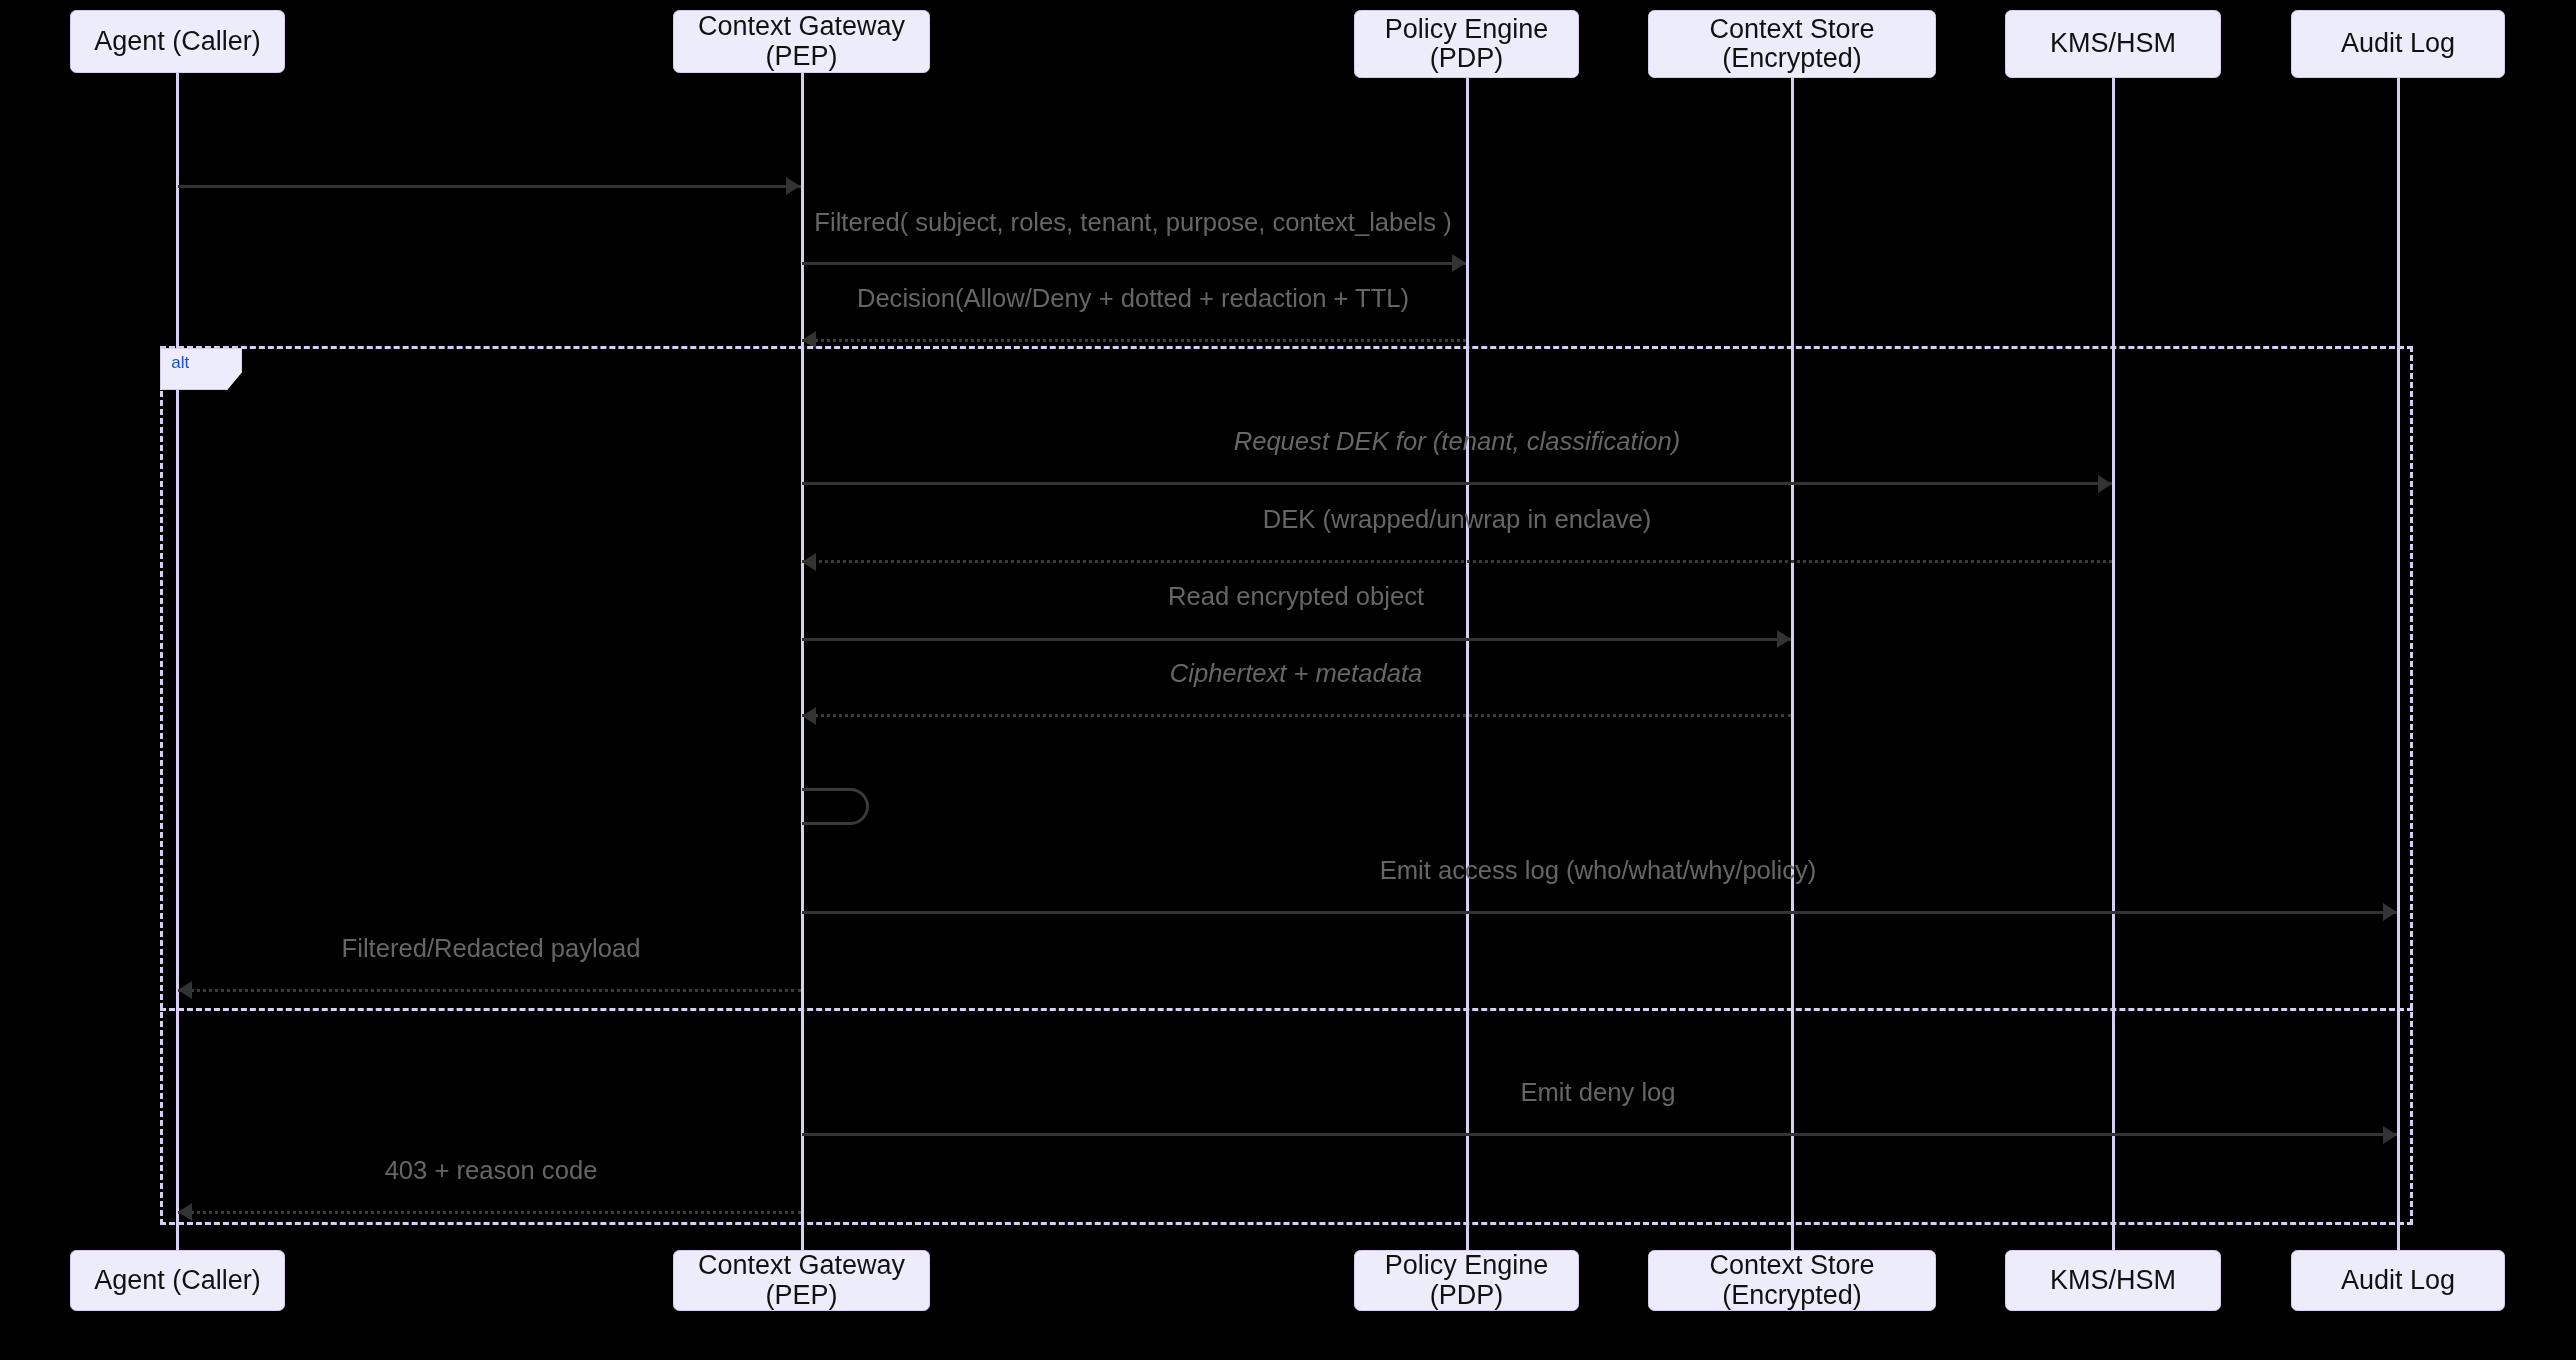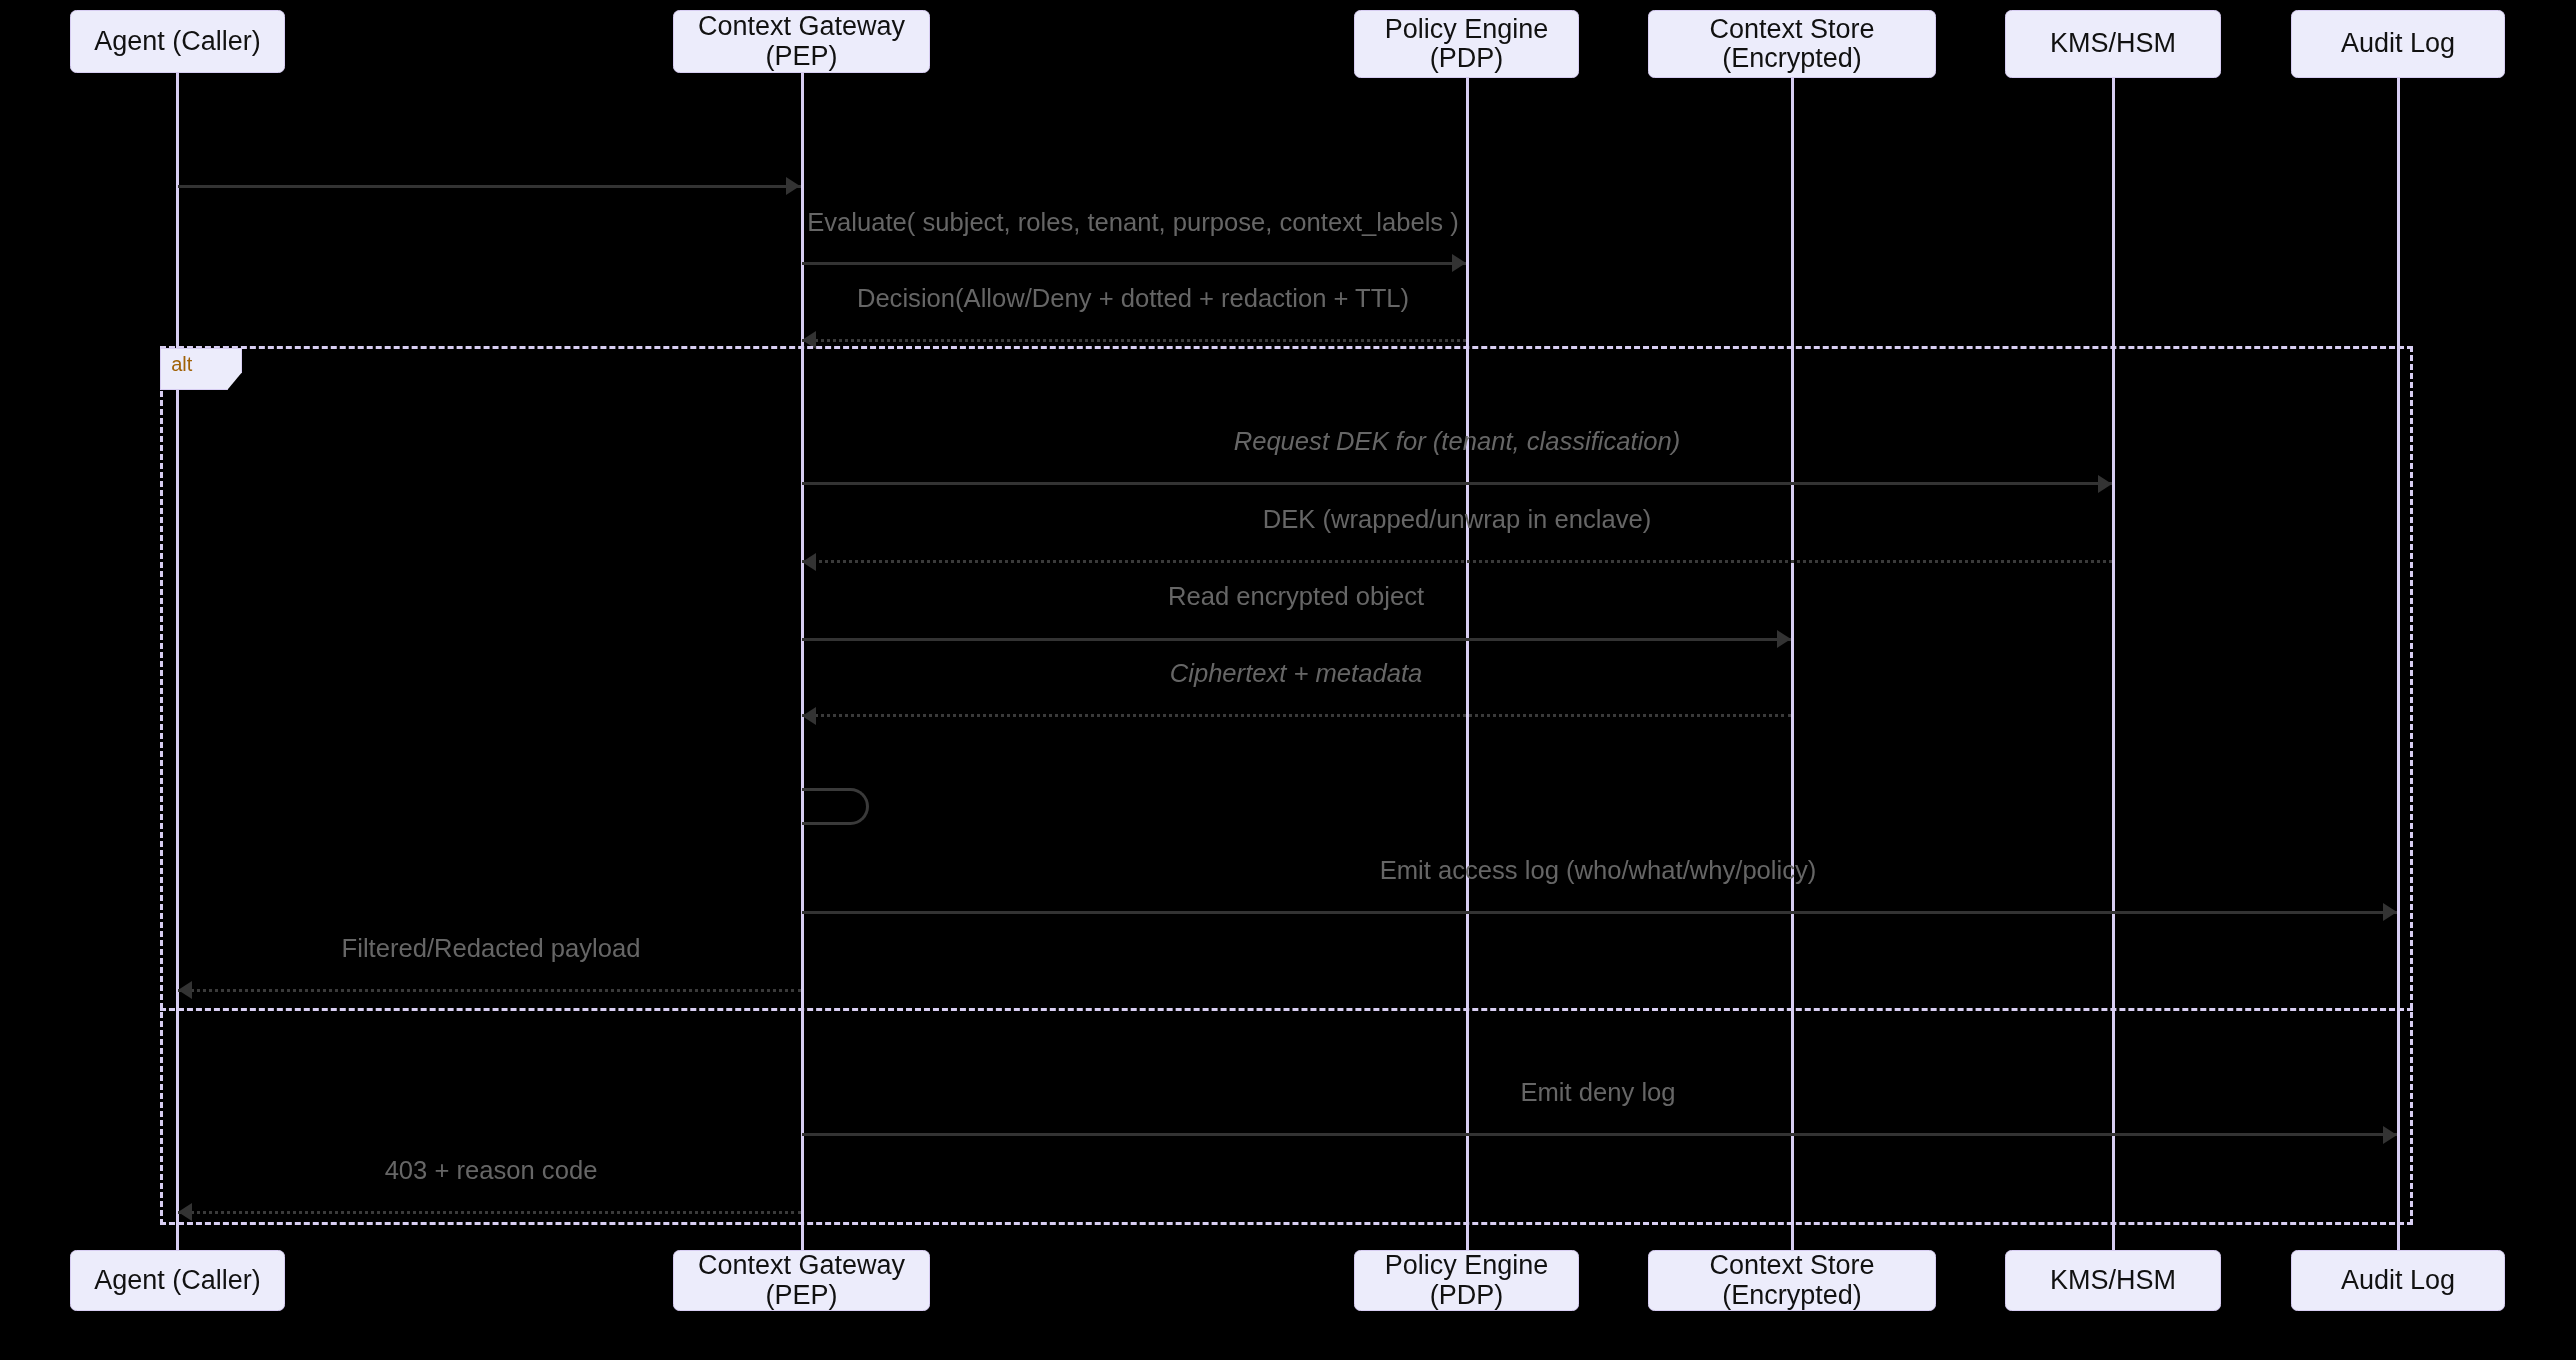--- a/index.html
+++ b/index.html
@@ -62,22 +62,22 @@
   }
   .alt-divider{
     position:absolute;
     height:0;
     border-top:3.2px dashed #D8CEF2;
   }
   .alt-tag{
     position:absolute;
     background:#ECECFB;
     border:1.3px solid #D7CDF2;
-    color:#a16207;
-    font-size:20px;
+    color:#1d4ed8;
+    font-size:17px;
     padding:3.8px 19px 3.8px 10.2px;
     box-sizing:border-box;
     clip-path:polygon(0 0, 100% 0, 100% 58%, 82% 100%, 0 100%);
   }
   .selfloop{
     position:absolute;
     border:3.2px solid #3a3a3a;
     border-left:none;
     border-radius:0 38px 38px 0;
     box-sizing:border-box;
@@ -115,21 +115,21 @@
   <div class="lifeline" style="left:1466px;top:78px;height:1172px;"></div>
   <div class="lifeline" style="left:1791px;top:78px;height:1172px;"></div>
   <div class="lifeline" style="left:2112px;top:78px;height:1172px;"></div>
   <div class="lifeline" style="left:2397px;top:78px;height:1172px;"></div>
 
   
   <div class="msg-line" style="left:178px;top:185px;width:623px;"></div>
   <div class="arrowhead right" style="left:786px;top:177px;"></div>
 
   
-  <div class="msg-label" style="left:1133px;top:208px;">Evaluate( subject, roles, tenant, purpose, context_labels )</div>
+  <div class="msg-label" style="left:1133px;top:208px;">Filtered( subject, roles, tenant, purpose, context_labels )</div>
   <div class="msg-line" style="left:802px;top:262px;width:664px;"></div>
   <div class="arrowhead right" style="left:1452px;top:254px;"></div>
 
    PEP (dotted) ============ --&gt;
   <div class="msg-label" style="left:1133px;top:284px;">Decision(Allow/Deny + dotted + redaction + TTL)</div>
   <div class="msg-line dotted" style="left:802px;top:339px;width:664px;"></div>
   <div class="arrowhead left" style="left:802px;top:331px;"></div>
 
   
   <div class="altbox" style="left:160px;top:346px;width:2253px;height:879px;"></div>

